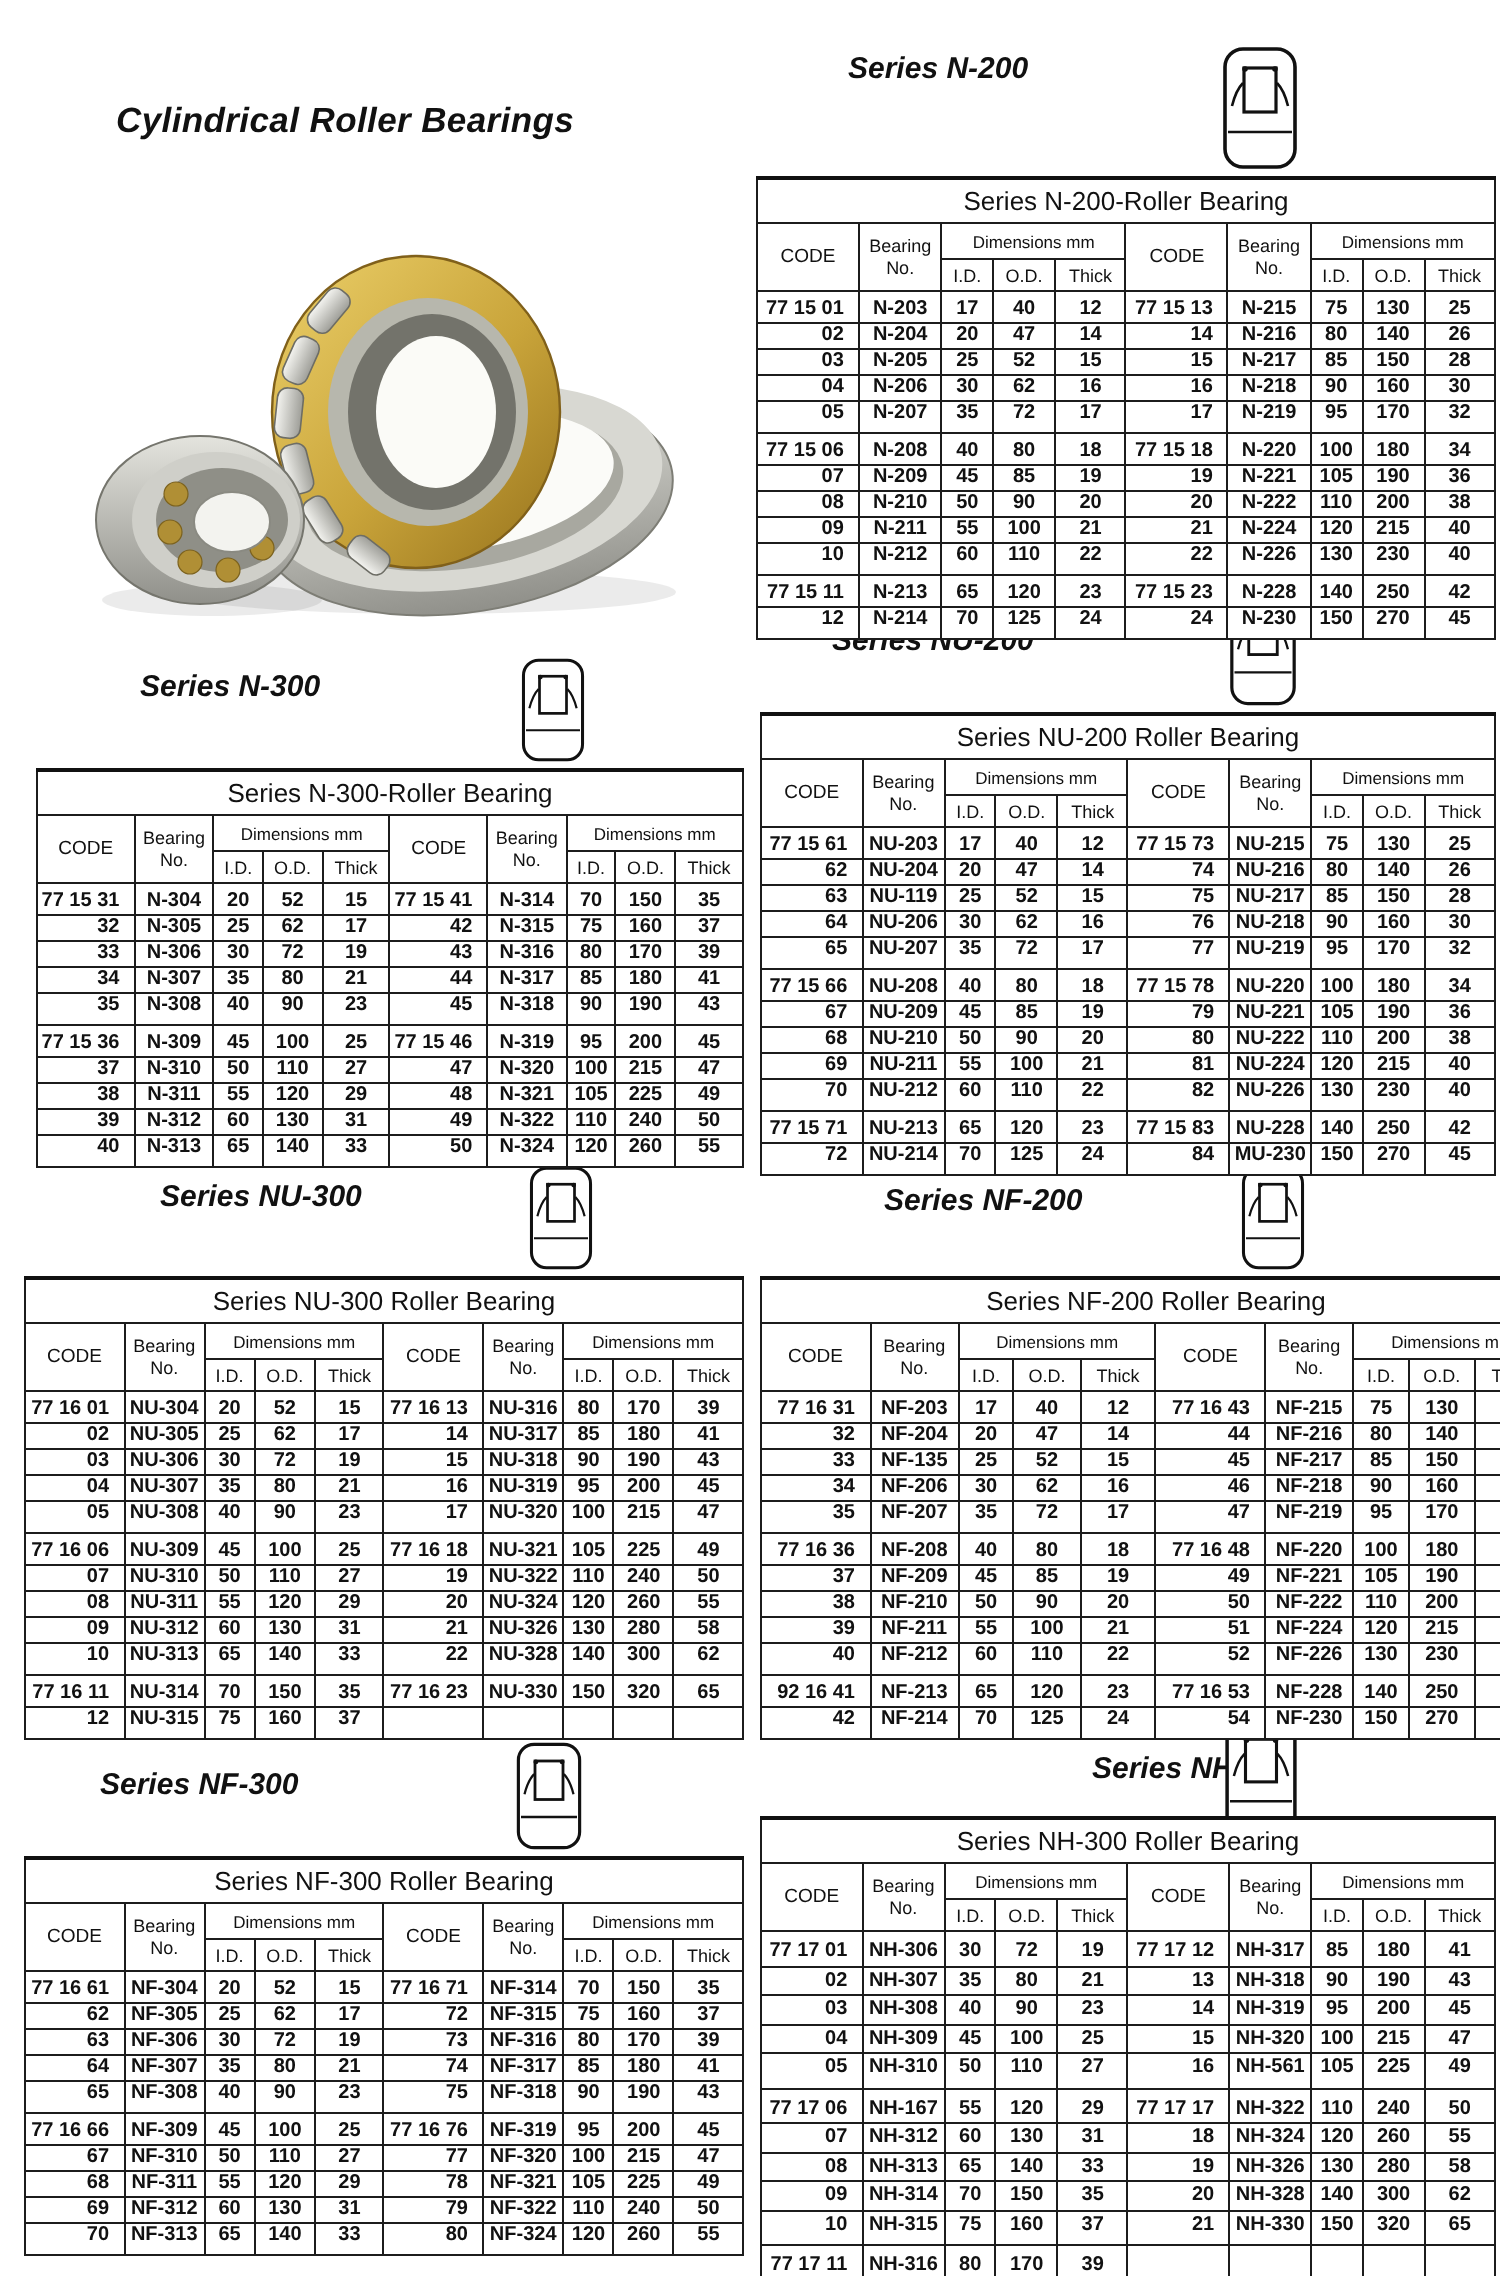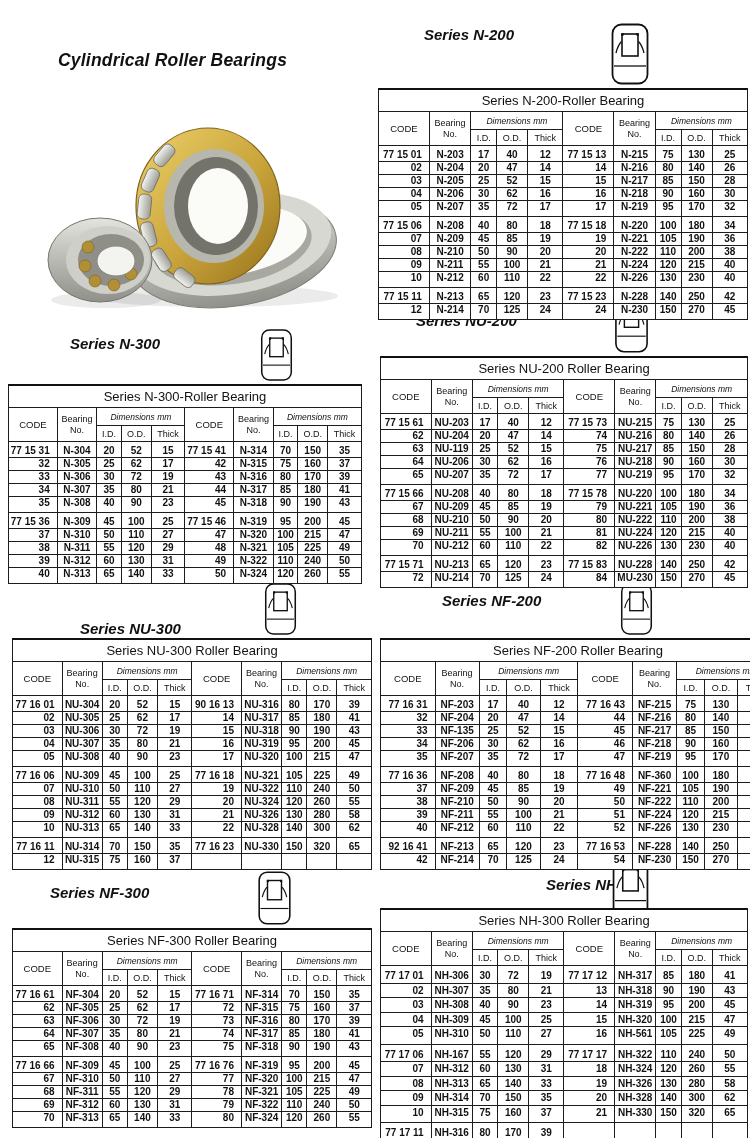--- a/index.html
+++ b/index.html
@@ -8,21 +8,21 @@
   .abs{position:absolute;}
   .page-title{font-style:italic;font-weight:bold;font-size:17.5px;letter-spacing:.2px;white-space:nowrap;}
   .series-head{font-style:italic;font-weight:bold;font-size:15px;white-space:nowrap;}
   
   table.brg{width:100%;border-collapse:collapse;table-layout:fixed;background:#fff;}
   table.brg th,table.brg td{border:1px solid #1c1c1c;padding:0;overflow:hidden;}
   table.brg .ttl{border-top:2.5px solid #111;font-weight:normal;font-size:13px;height:21px;text-align:center;}
   table.brg th{font-weight:normal;text-align:center;vertical-align:middle;}
   .hc{font-size:9.5px;}
   .hb{font-size:9px;line-height:1.12;}
-  .hd{font-size:8.5px;height:17px;font-style:italic;}
+  .hd{font-size:8.5px;height:17px;}
   .hs{font-size:9px;height:15px;}
   table.brg td{font-size:10px;font-weight:bold;line-height:12px;height:12px;text-align:center;white-space:nowrap;}
   table.brg td.code{text-align:right;padding-right:7px;}
   table.brg tbody tr:first-child td{padding-top:3px;}
   table.brg tbody tr:last-child td{padding-bottom:3px;}
   table.brg.tall td{line-height:13.5px;height:13.5px;}
   .brg-icon{display:block;}
 </style>
 </head>
 <body>
@@ -95,21 +95,21 @@
         <circle cx="86" cy="175" r="6"></circle>
       <circle cx="103" cy="164" r="6"></circle>
     </g>
     <ellipse cx="88" cy="151" rx="19" ry="15" fill="#f3f3ef" stroke="#8a8a82" stroke-width="1"></ellipse>
   </g>
 </svg>
 
 <div class="abs series-head" style="left:424px;top:26px;">Series N-200</div>
 <div class="abs series-head" style="left:70px;top:335px;">Series N-300</div>
 <div class="abs series-head" style="left:416px;top:312px;">Series NU-200</div>
-<div class="abs series-head" style="left:80px;top:620px;">Series NU-300</div>
+<div class="abs series-head" style="left:80px;top:590px;">Series NU-300</div>
 <div class="abs series-head" style="left:442px;top:592px;">Series NF-200</div>
 <div class="abs series-head" style="left:50px;top:884px;">Series NF-300</div>
 <div class="abs series-head" style="left:546px;top:876px;">Series NH-300</div>
 
 <svg class="abs brg-icon" style="left:610px;top:22px;" width="40" height="64">
     <use href="#brgx"></use>
   </svg>
 <svg class="abs brg-icon" style="left:258px;top:328px;" width="37" height="54">
     <use href="#brgx"></use>
   </svg>
@@ -309,21 +309,21 @@
           <td class="num">24</td>
           <td class="code">24</td>
           <td class="brg">N-230</td>
           <td class="num">150</td>
           <td class="num">270</td>
           <td class="num">45</td>
         </tr>
       </tbody>
     </table>
   </div>
-<div class="abs" style="left:8px;top:384px;width:354px;">
+<div class="abs" style="left:18px;top:384px;width:354px;">
     <table class="brg">
       <colgroup>
         <col style="width: 13.8%;">
         <col style="width: 11.2%;">
         <col style="width: 7%;">
         <col style="width: 8.4%;">
         <col style="width: 9.6%;">
         <col style="width: 13.8%;">
         <col style="width: 11.2%;">
         <col style="width: 7%;">
@@ -699,21 +699,21 @@
           <th class="hs">Thick</th>
         </tr>
       </thead>
       <tbody>
         <tr>
           <td class="code">77 16 01</td>
           <td class="brg">NU-304</td>
           <td class="num">20</td>
           <td class="num">52</td>
           <td class="num">15</td>
-          <td class="code">90 16 13</td>
+          <td class="code">77 16 13</td>
           <td class="brg">NU-316</td>
           <td class="num">80</td>
           <td class="num">170</td>
           <td class="num">39</td>
         </tr>
         <tr>
           <td class="code">02</td>
           <td class="brg">NU-305</td>
           <td class="num">25</td>
           <td class="num">62</td>
@@ -949,21 +949,21 @@
         </tr>
       </tbody>
       <tbody>
         <tr>
           <td class="code">77 16 36</td>
           <td class="brg">NF-208</td>
           <td class="num">40</td>
           <td class="num">80</td>
           <td class="num">18</td>
           <td class="code">77 16 48</td>
-          <td class="brg">NF-360</td>
+          <td class="brg">NF-220</td>
           <td class="num">100</td>
           <td class="num">180</td>
           <td class="num">34</td>
         </tr>
         <tr>
           <td class="code">37</td>
           <td class="brg">NF-209</td>
           <td class="num">45</td>
           <td class="num">85</td>
           <td class="num">19</td>

